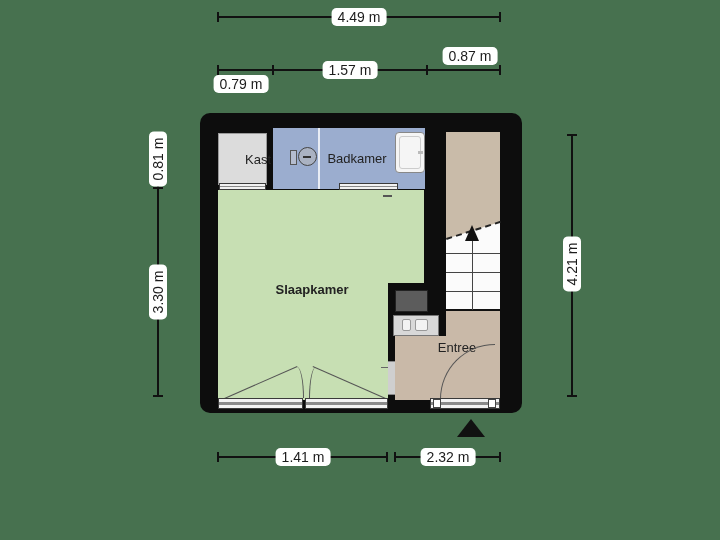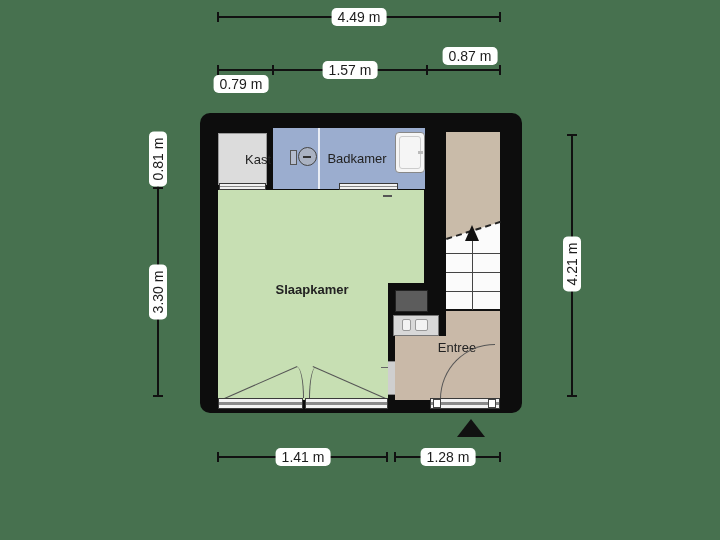--- a/index.html
+++ b/index.html
@@ -121,16 +121,16 @@
   <div class="abs dim" style="left:567px;top:395px;width:10px;height:2px;"></div>
   <div class="chip vert" style="left:572px;top:264px;">4.21 m</div>
 
   <div class="abs dim" style="left:218px;top:456px;width:170px;height:2px;"></div>
   <div class="abs dim" style="left:217px;top:452px;width:2px;height:10px;"></div>
   <div class="abs dim" style="left:386px;top:452px;width:2px;height:10px;"></div>
   <div class="chip" style="left:303px;top:457px;">1.41 m</div>
   <div class="abs dim" style="left:395px;top:456px;width:105px;height:2px;"></div>
   <div class="abs dim" style="left:394px;top:452px;width:2px;height:10px;"></div>
   <div class="abs dim" style="left:499px;top:452px;width:2px;height:10px;"></div>
-  <div class="chip" style="left:448px;top:457px;">1.28 m</div>
+  <div class="chip" style="left:448px;top:457px;">2.32 m</div>
 
 
 </div>
 
 </body></html>

